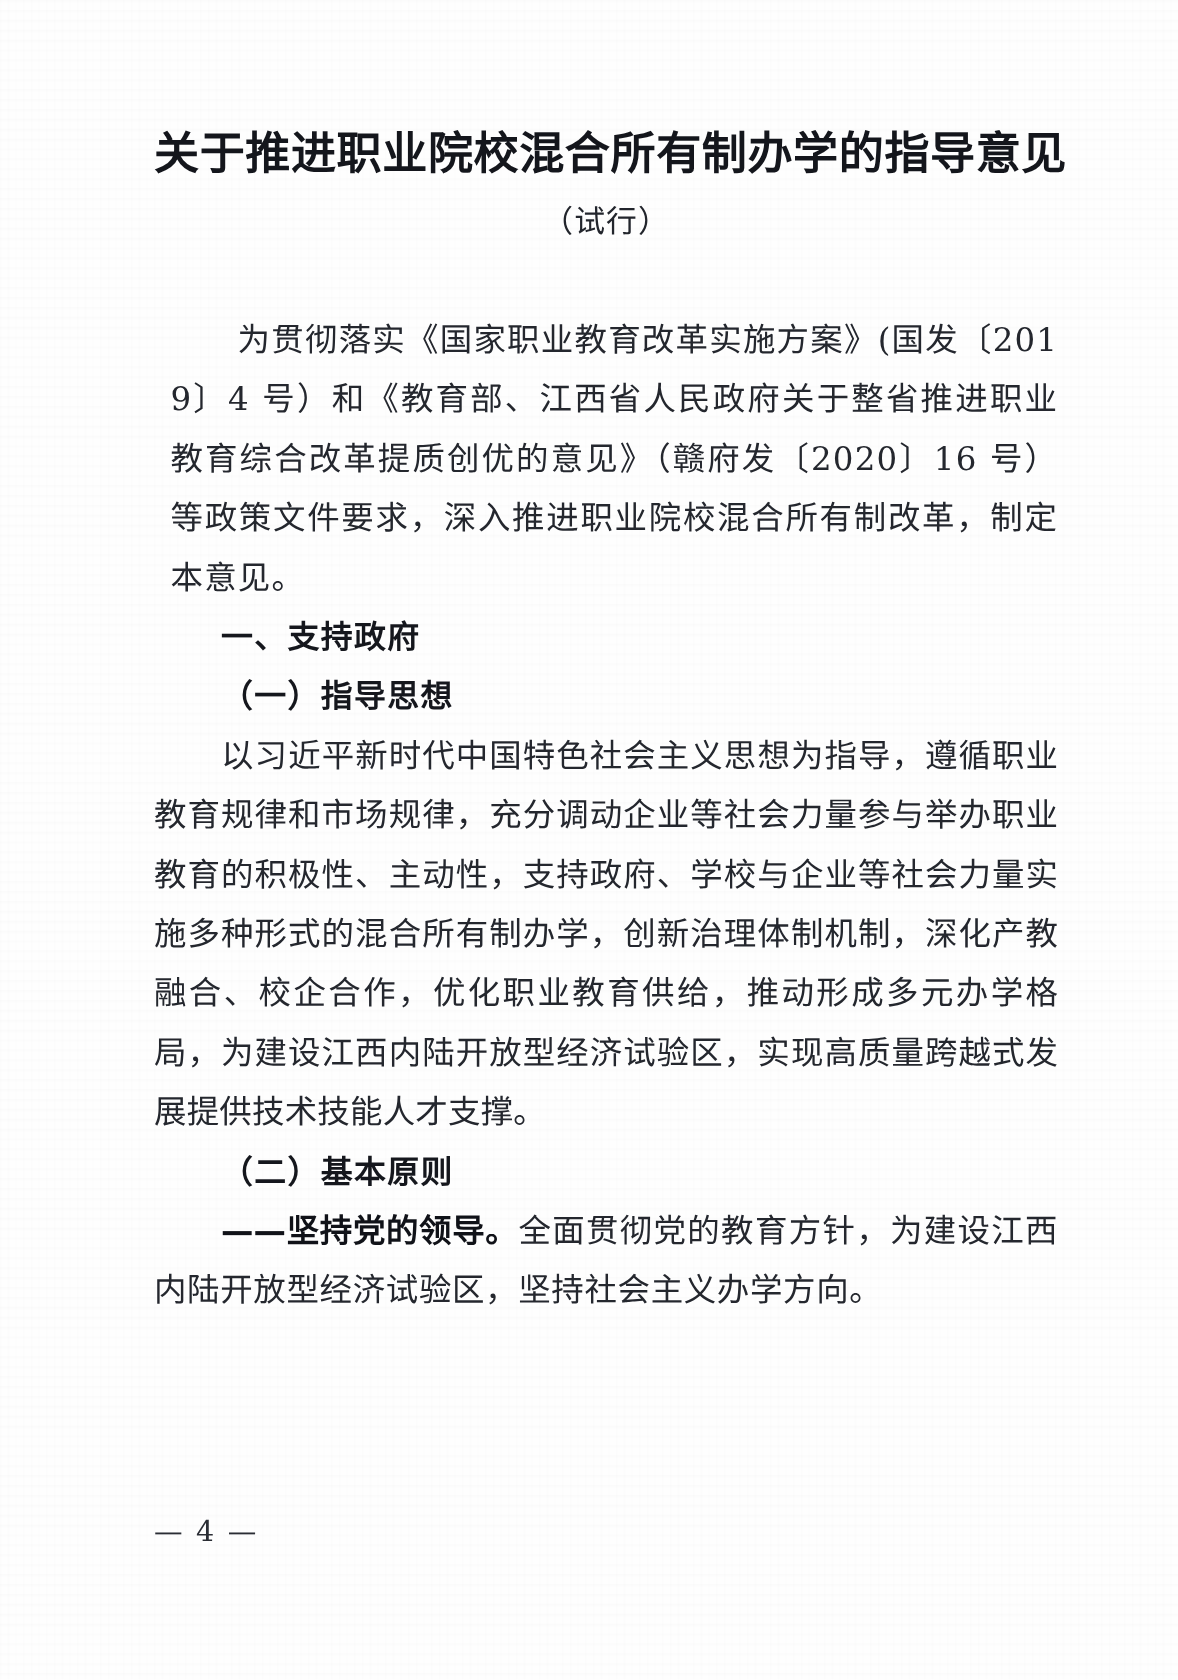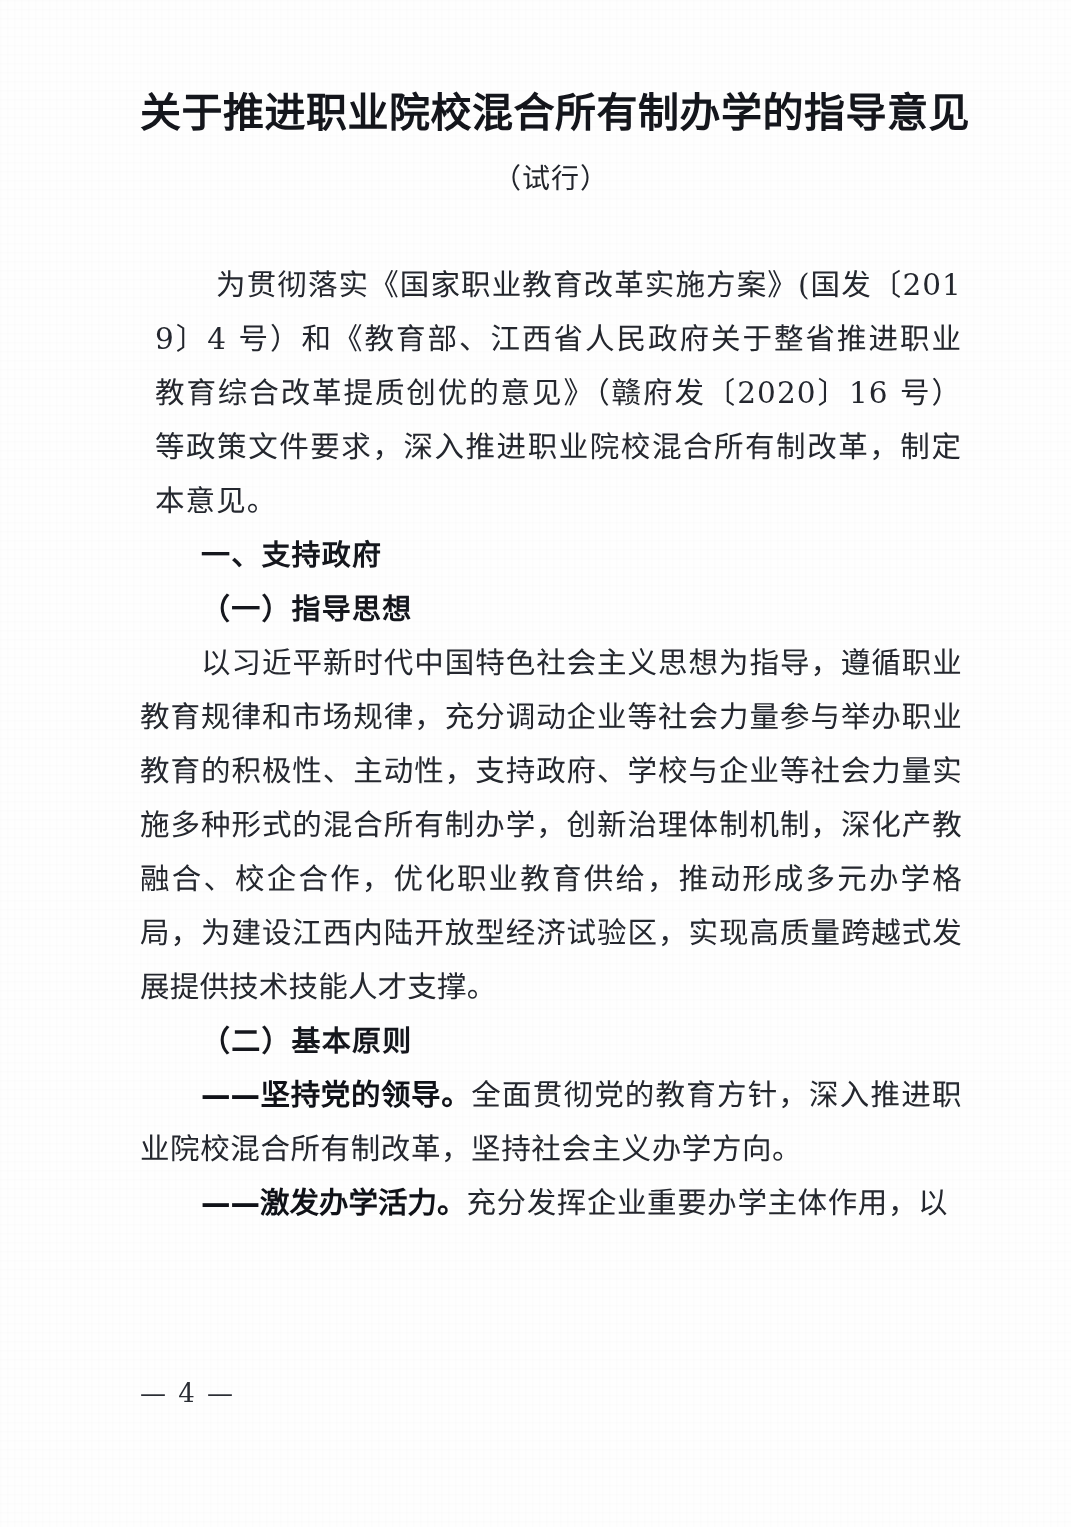--- a/index.html
+++ b/index.html
@@ -28,23 +28,23 @@
   .content {
     position: absolute;
     left: 140px;
     top: 0;
     width: 822px;
   }
 
   
   .doc-title {
     margin: 0;
-    padding-top: 92px;
+    padding-top: 116px;
     text-align: center;
-    font-family: Liberation Mono, monospace;
+    font-family: Liberation Sans, sans-serif;
     font-weight: 700;
     font-size: 41px;
     line-height: 1.18;
     letter-spacing: 0.5px;
     color: #14161c;
     white-space: nowrap;
   }
 
   .doc-subtitle {
     margin: 0;
@@ -155,27 +155,24 @@
 
       <p class="heading">一、支持政府</p>
 
       <p class="heading sub">（一）指导思想</p>
 
       <p class="para tight">以习近平新时代中国特色社会主义思想为指导，遵循职业教育规律和市场规律，充分调动企业等社会力量参与举办职业教育的积极性、主动性，支持政府、学校与企业等社会力量实施多种形式的混合所有制办学，创新治理体制机制，深化产教融合、校企合作，优化职业教育供给，推动形成多元办学格局，为建设江西内陆开放型经济试验区，实现高质量跨越式发展提供技术技能人才支撑。</p>
 
       <p class="heading sub">（二）基本原则</p>
 
       <p class="principle">
-        <span class="dash-lead">——坚持党的领导。</span><span>全面贯彻党的教育方针，深入推进职业院校混合所有制改革，坚持社会主义办学方向。</span>
+        <span class="dash-lead">——坚持党的领导。</span><span>全面贯彻党的教育方针，为建设江西内陆开放型经济试验区，坚持社会主义办学方向。</span>
       </p>
 
 
-      <p class="principle">
-        <span class="dash-lead">——激发办学活力。</span><span>充分发挥企业重要办学主体作用，以</span>
-      </p>
 
     </div>
   </div>
 
   <div class="page-footer">
     <span class="folio">— 4 —</span>
   </div>
 
 </div>
 

